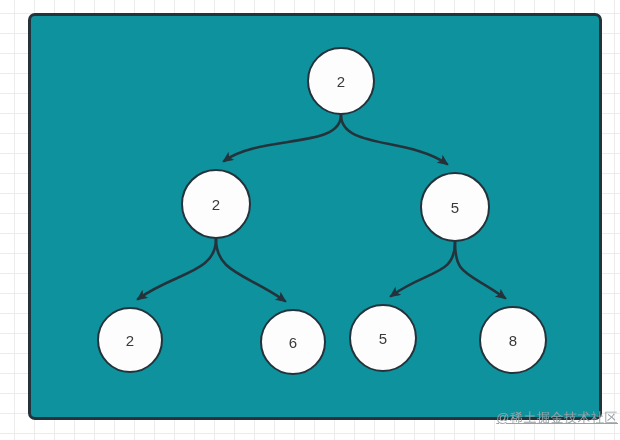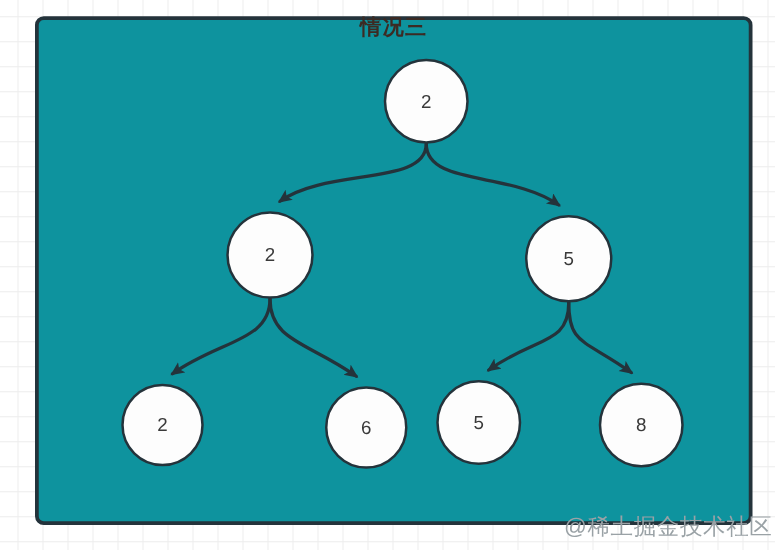--- a/index.html
+++ b/index.html
@@ -63,33 +63,33 @@
     display:flex;align-items:center;justify-content:center;
     z-index:3;
   }
   .node .value{
     font-size:15px;
     color:var(--node-text);
   }
   .watermark{
     position:absolute;
     right:2px;top:409px;
-    font-size:18px;
+    font-size:13px;
     color:var(--watermark-text);
     letter-spacing:0.5px;
     z-index:5;
     white-space:nowrap;
+    text-decoration:underline;
   }
 </style>
 </head>
 <body>
 
 <div class="stage">
   <div class="board"></div>
-  <div class="diagram-title">情况三</div>
   <svg class="edges" viewBox="0 0 620 440">
     <defs>
       <marker id="arrowhead" markerUnits="userSpaceOnUse" markerWidth="14" markerHeight="12" refX="9" refY="5" orient="auto">
         <path d="M0,0 L11,5 L0,10 L2.5,5 Z" fill="#24333b"></path>
       </marker>
     </defs>
     <g id="edge-group">
         <path d="M341,115 C341,149 262,134 224,161" fill="none" stroke="#24333b" stroke-width="2.6" stroke-linecap="round" marker-end="url(#arrowhead)"></path>
         <path d="M341,115 C341,149 409,137 447,164" fill="none" stroke="#24333b" stroke-width="2.6" stroke-linecap="round" marker-end="url(#arrowhead)"></path>
         <path d="M216,239 C216,273 176,272 138,299" fill="none" stroke="#24333b" stroke-width="2.6" stroke-linecap="round" marker-end="url(#arrowhead)"></path>

